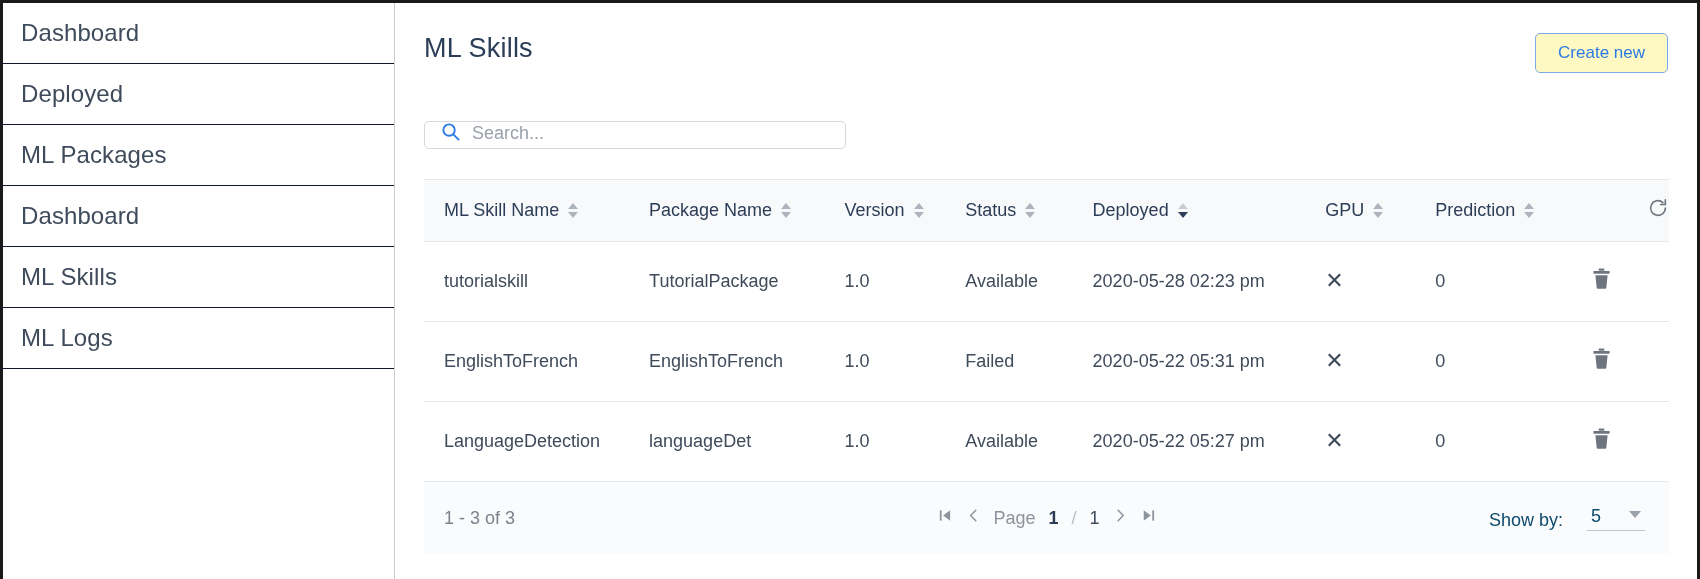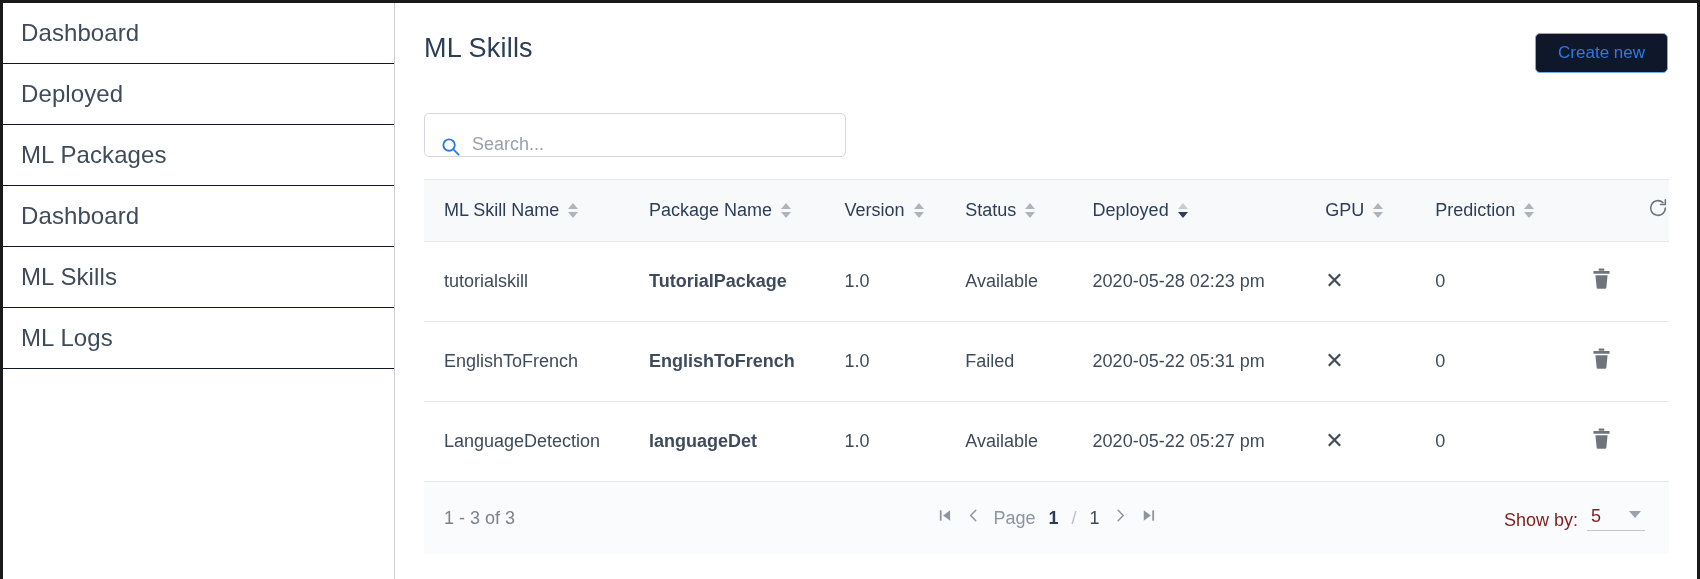--- a/index.html
+++ b/index.html
@@ -67,21 +67,21 @@
     position: absolute;
     right: 29px;
     top: 30px;
     height: 40px;
     padding: 0 22px;
     display: flex;
     align-items: center;
     justify-content: center;
     border: 1px solid #7aa8ee;
     border-radius: 5px;
-    background: #0f172a;
+    background: #fef9c3;
     color: #2c7be5;
     font-size: 17px;
     font-family: "Liberation Sans", sans-serif;
     cursor: pointer;
     white-space: nowrap;
   }
 
   
   #card {
     position: absolute;
@@ -92,26 +92,26 @@
     background: #ffffff;
   }
   #search-zone {
     height: 88px;
     display: flex;
     align-items: center;
   }
   #search-box {
     position: relative;
     width: 422px;
-    height: 44px;
+    height: 28px;
     border: 1px solid #d4d7dc;
     border-radius: 5px;
     background: #ffffff;
     display: flex;
-    align-items: flex-end;
+    align-items: flex-start;
   }
   #search-icon {
     margin-left: 16px;
     margin-right: 10px;
     width: 19px;
     height: 19px;
     flex: 0 0 auto;
     display: block;
   }
   #search-input {
@@ -154,21 +154,21 @@
     height: 80px;
     font-size: 18px;
     color: #3f4b5b;
     padding: 0;
     vertical-align: middle;
     border-bottom: 1px solid #e6e8eb;
   }
   table.grid tbody tr:last-child td { border-bottom: 1px solid #e6e8eb; }
 
   .c1 { width: 205px; padding-left: 20px !important; }
-  .c2 { width: 178px; font-weight: bold; }
+  .c2 { width: 178px; }
   .c3 { width: 110px; }
   .c4 { width: 116px; }
   .c5 { width: 212px; }
   .c6 { width: 100px; }
   .c7 { width: 143px; margin-left: 8px; }
   .c8 { width: 70px; }
 
   .sort-ico { display: inline-block; width: 11px; height: 17px; position: relative; flex: 0 0 auto;}
   .sort-ico i {
     position: absolute;
@@ -216,23 +216,23 @@
   }
   #pager .pg-num { color: #2c3d58; font-weight: bold; }
   #pager .pg-slash { color: #b9bec6; }
   #pager .pg-total { color: #3f4b5b; }
   #pager .pg-word { color: #8d949d; }
   #showby {
     position: absolute;
     right: 24px;
     display: flex;
     align-items: flex-end;
-    gap: 9px;
-    font-size: 18px;
-    color: #7f1d1d;
+    gap: 24px;
+    font-size: 18px;
+    color: #0c4a6e;
   }
   #showby .sel {
     border-bottom: 1px solid #c2c6cc;
     padding: 0 4px 3px 4px;
     display: flex;
     align-items: center;
     gap: 28px;
     cursor: pointer;
   }
   #showby .caret {

